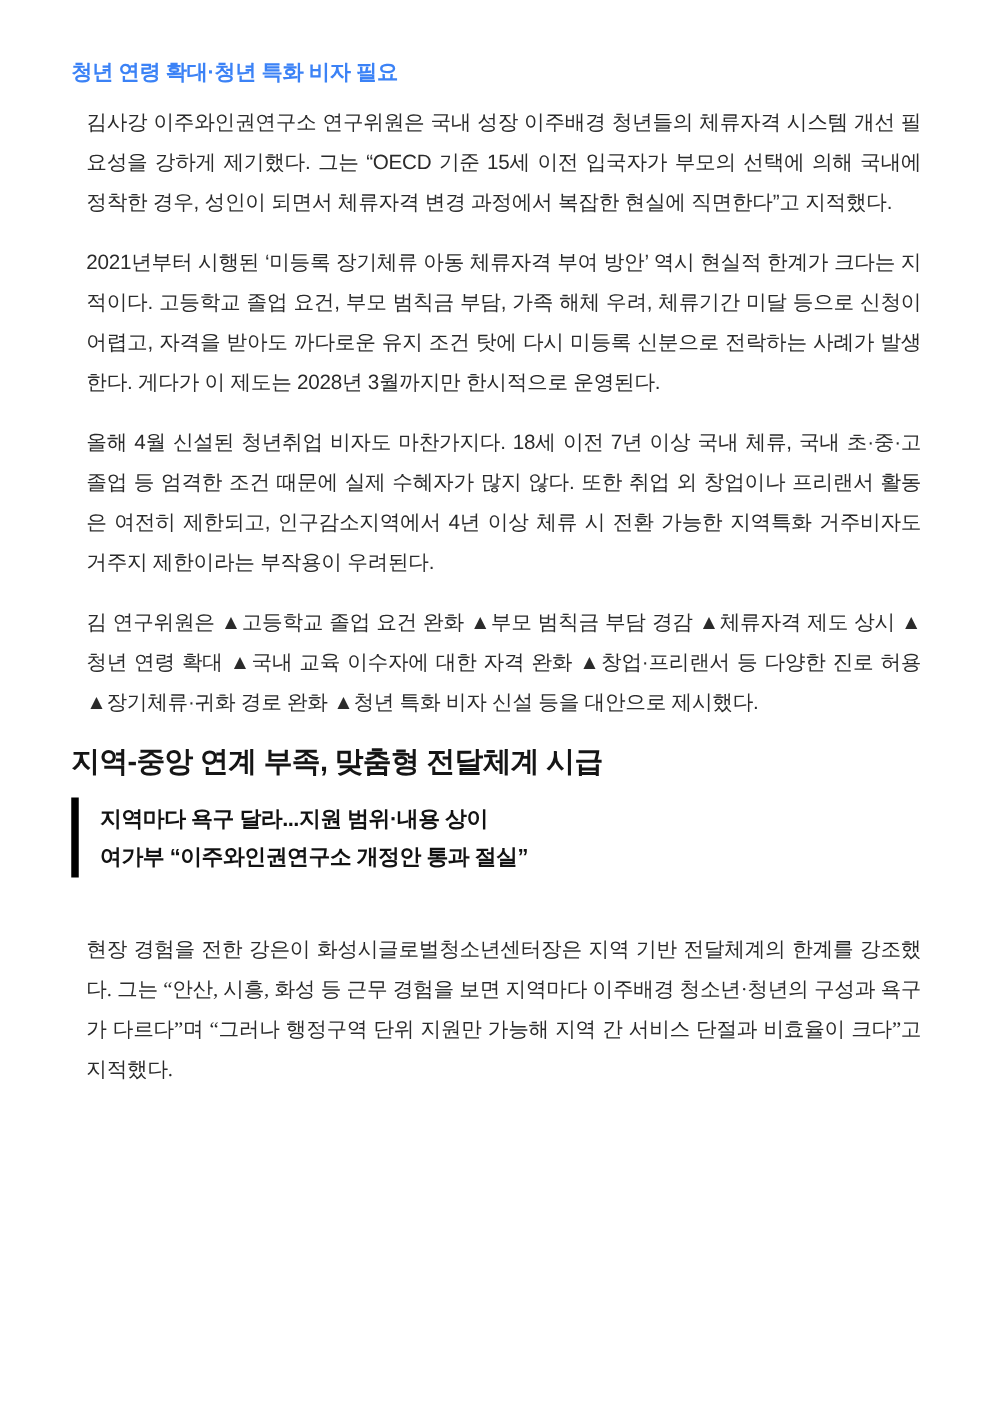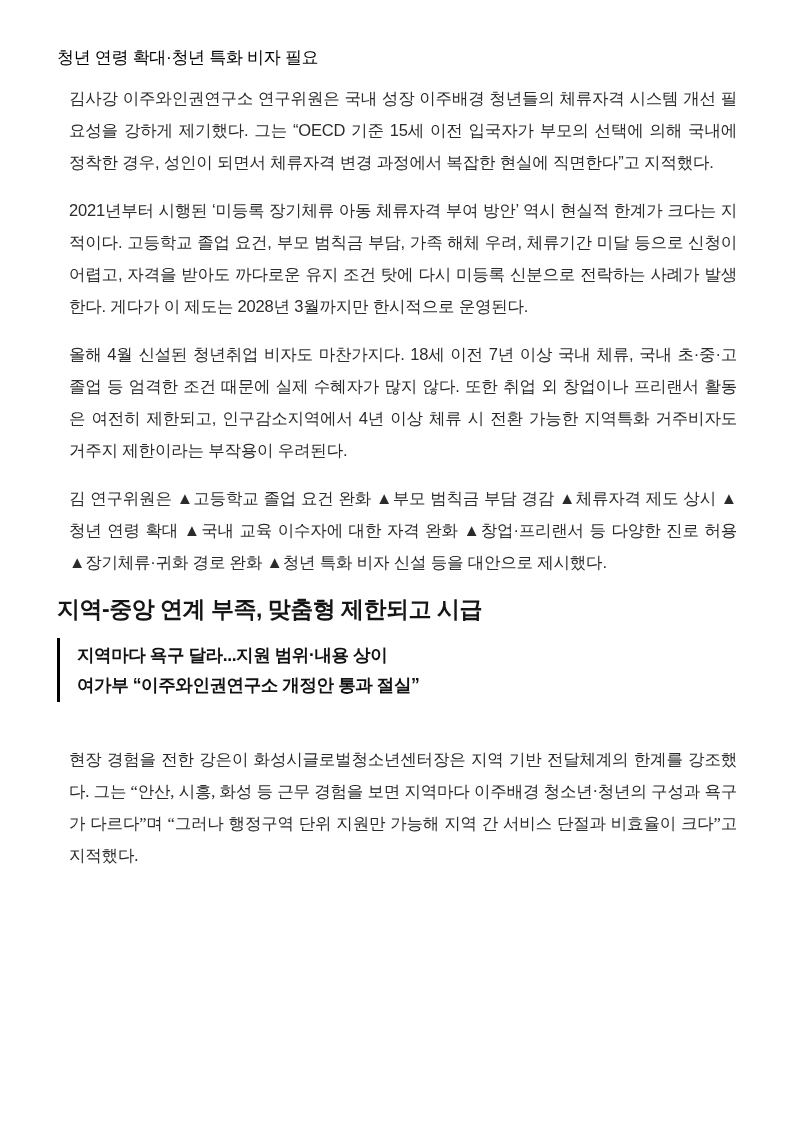--- a/index.html
+++ b/index.html
@@ -20,22 +20,22 @@
     box-sizing: border-box;
     padding: 46px 56px 0 57px;
   }
   .article {
     width: 680px;
   }
   .accent-heading {
     margin: 0 0 12px 0;
     font-size: 17px;
     line-height: 24px;
-    font-weight: 400;
-    color: #000000;
+    font-weight: 700;
+    color: #3b82f6;
     letter-spacing: -0.3px;
   }
   .body-para {
     margin: 0 0 16px 12px;
     font-size: 16.5px;
     line-height: 32px;
     color: #2b2b2b;
     text-align: justify;
     word-break: break-all;
     letter-spacing: -0.2px;
@@ -48,21 +48,21 @@
     margin: 16px 0 14px 0;
     font-size: 23px;
     line-height: 30px;
     font-weight: 700;
     color: #151515;
     letter-spacing: -0.5px;
   }
   .pull-quote {
     margin: 0 0 42px 0;
     padding: 2px 0 2px 17px;
-    border-left: 3px solid #000000;
+    border-left: 6px solid #000000;
   }
   .pull-quote .quote-line {
     font-size: 17.5px;
     line-height: 30px;
     font-weight: 700;
     color: #121212;
     letter-spacing: -0.4px;
   }
 </style>
 </head>
@@ -75,21 +75,21 @@
 
     <p class="body-para">김사강 이주와인권연구소 연구위원은 국내 성장 이주배경 청년들의 체류자격 시스템 개선 필요성을 강하게 제기했다. 그는 “OECD 기준 15세 이전 입국자가 부모의 선택에 의해 국내에 정착한 경우, 성인이 되면서 체류자격 변경 과정에서 복잡한 현실에 직면한다”고 지적했다.</p>
 
 
     <p class="body-para">2021년부터 시행된 ‘미등록 장기체류 아동 체류자격 부여 방안’ 역시 현실적 한계가 크다는 지적이다. 고등학교 졸업 요건, 부모 범칙금 부담, 가족 해체 우려, 체류기간 미달 등으로 신청이 어렵고, 자격을 받아도 까다로운 유지 조건 탓에 다시 미등록 신분으로 전락하는 사례가 발생한다. 게다가 이 제도는 2028년 3월까지만 한시적으로 운영된다.</p>
 
     <p class="body-para">올해 4월 신설된 청년취업 비자도 마찬가지다. 18세 이전 7년 이상 국내 체류, 국내 초·중·고 졸업 등 엄격한 조건 때문에 실제 수혜자가 많지 않다. 또한 취업 외 창업이나 프리랜서 활동은 여전히 제한되고, 인구감소지역에서 4년 이상 체류 시 전환 가능한 지역특화 거주비자도 거주지 제한이라는 부작용이 우려된다.</p>
 
     <p class="body-para">김 연구위원은 ▲고등학교 졸업 요건 완화 ▲부모 범칙금 부담 경감 ▲체류자격 제도 상시 ▲청년 연령 확대 ▲국내 교육 이수자에 대한 자격 완화 ▲창업·프리랜서 등 다양한 진로 허용 ▲장기체류·귀화 경로 완화 ▲청년 특화 비자 신설 등을 대안으로 제시했다.</p>
 
-    <h2 class="section-heading">지역-중앙 연계 부족, 맞춤형 제한되고 시급</h2>
+    <h2 class="section-heading">지역-중앙 연계 부족, 맞춤형 전달체계 시급</h2>
 
     <blockquote class="pull-quote">
       <div class="quote-line">지역마다 욕구 달라...지원 범위·내용 상이</div>
       <div class="quote-line">여가부 “이주와인권연구소 개정안 통과 절실”</div>
     </blockquote>
 
     <p class="body-para">현장 경험을 전한 강은이 화성시글로벌청소년센터장은 지역 기반 전달체계의 한계를 강조했다. 그는 “안산, 시흥, 화성 등 근무 경험을 보면 지역마다 이주배경 청소년·청년의 구성과 욕구가 다르다”며 “그러나 행정구역 단위 지원만 가능해 지역 간 서비스 단절과 비효율이 크다”고 지적했다.</p>
 
   </div>
 </div>

